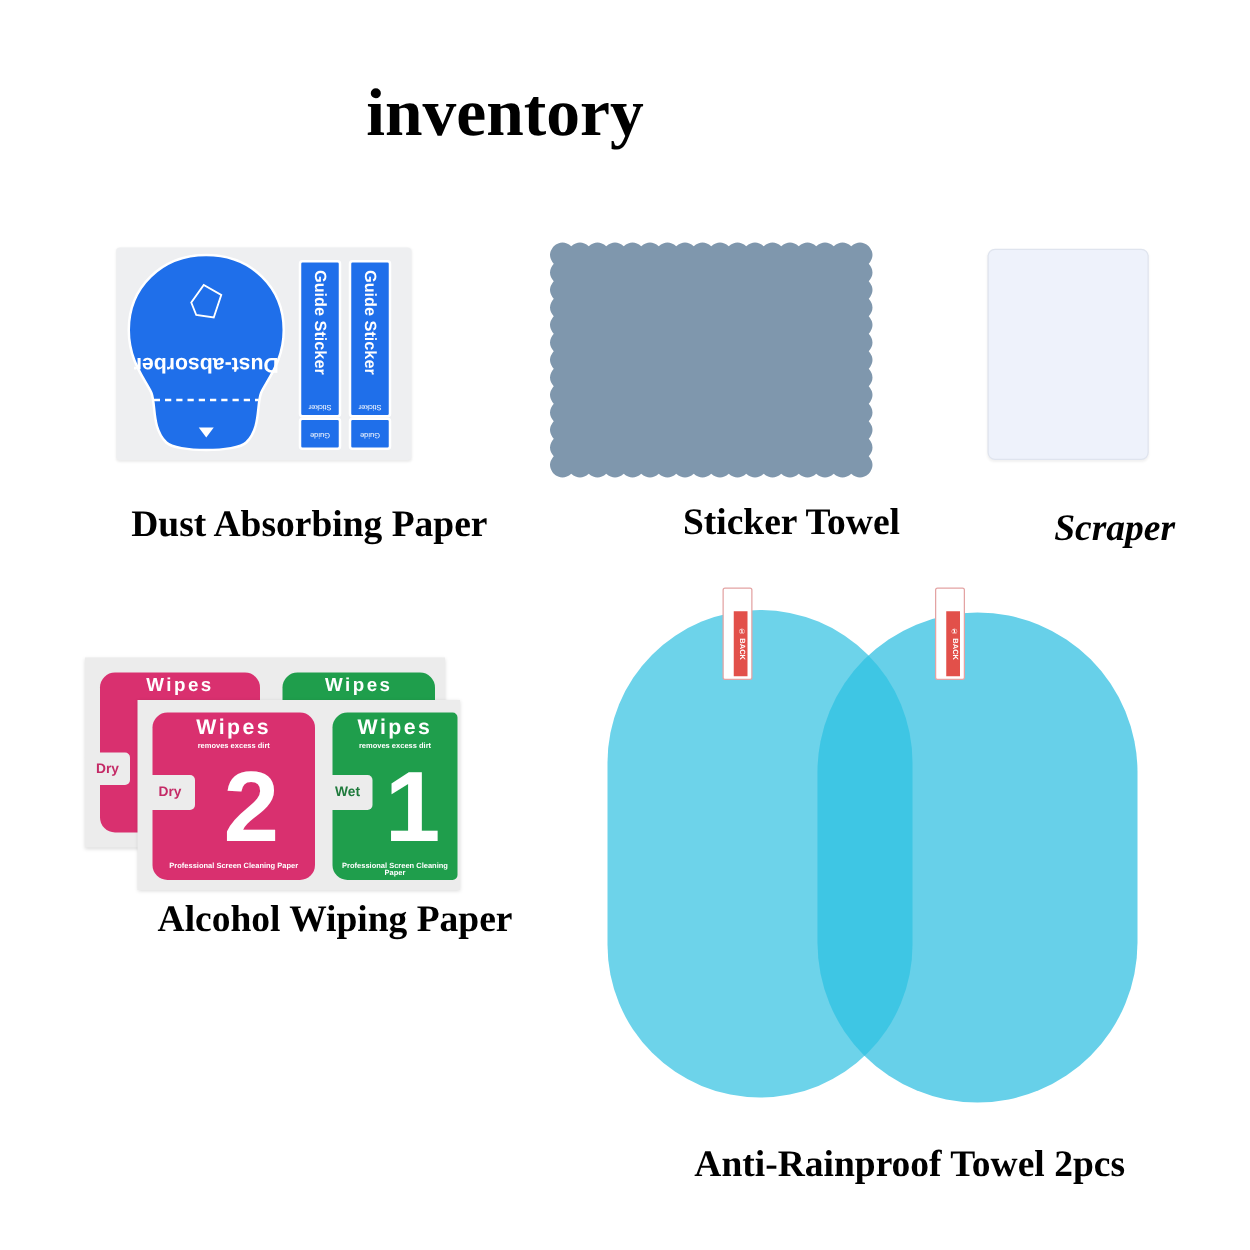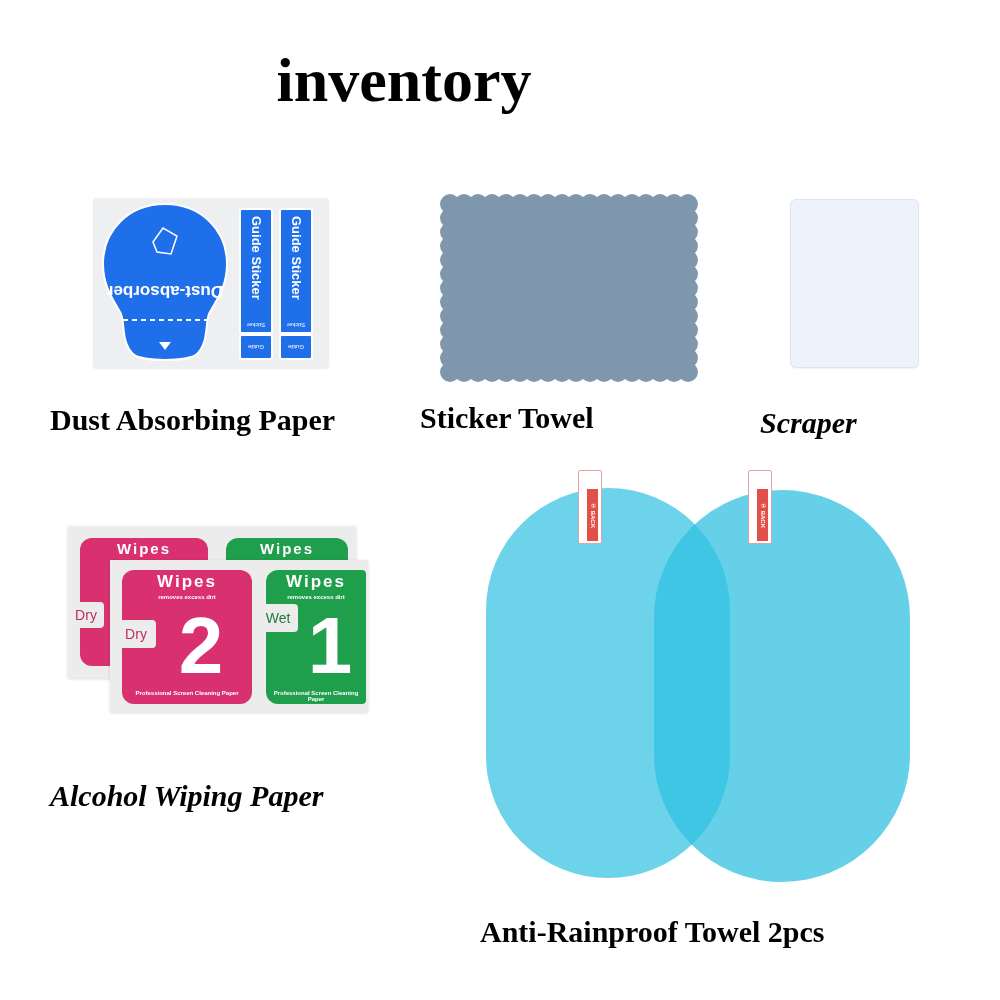--- a/index.html
+++ b/index.html
@@ -1,23 +1,23 @@
 <!DOCTYPE html>
 <html><head>
   <meta charset="utf-8">
   <style>
     html, body { margin:0; padding:0; background:#ffffff; }
     body { width:1000px; height:1000px; position:relative; overflow:hidden; }
     .serif { font-family: "Liberation Serif", "DejaVu Serif", serif; font-weight:bold; color:#000; }
     .sans { font-family: "Liberation Sans", "DejaVu Sans", sans-serif; }
     .abs { position:absolute; }
 
-    #title { left:0; width:808px; top:54px; text-align:center; font-size:62px; line-height:52px; }
+    #title { left:0; width:808px; top:64px; text-align:center; font-size:54px; line-height:52px; }
 
-    .label { font-size:30px; line-height:36px; text-align:left; white-space:nowrap; }
+    .label { font-size:30px; line-height:36px; text-align:right; white-space:nowrap; }
 
     
     #dust-card { left:93px; top:198px; width:236px; height:170px; background:#eeeff1; border-radius:3px; box-shadow:0 1px 2px rgba(0,0,0,0.08); }
     #dust-blob { left:8px; top:4px; width:128px; height:162px; }
     .guide { position:absolute; width:30px; background:#1f6fea; border-radius:3px; border:2px solid #fff; }
     .guide-text { position:absolute; left:0; top:6px; width:30px; height:104px; color:#fff; font-size:13px; font-weight:bold; writing-mode:vertical-rl; text-align:left; line-height:30px; }
     .guide-tab { position:absolute; width:30px; height:22px; background:#1f6fea; border-radius:3px; border:2px solid #fff; color:#fff; font-size:6px; text-align:center; line-height:22px; transform:rotate(180deg); }
 
     
     #towel { left:437px; top:191px; width:262px; height:192px; }
@@ -25,21 +25,21 @@
     
     #scraper { left:790px; top:199px; width:127px; height:167px; background:#eef2fb; border:1px solid #dfe4ee; border-radius:6px; box-shadow:0 1px 2px rgba(0,0,0,0.06); }
 
     
     .wipe-pack { position:absolute; background:#ececec; box-shadow:0 1px 3px rgba(0,0,0,0.15); }
     .wipe-sq { position:absolute; border-radius:12px; color:#fff; text-align:center; }
     .wipe-title { position:absolute; left:0; width:100%; font-weight:bold; letter-spacing:2px; }
     .wipe-sub { position:absolute; left:0; width:100%; font-size:6px; font-weight:bold; }
     .wipe-num { position:absolute; left:0; width:100%; font-weight:bold; font-size:80px; line-height:80px; }
     .wipe-foot { position:absolute; left:0; width:100%; font-size:6px; font-weight:bold; }
-    .wipe-tag { position:absolute; background:#ececec; border-radius:4px; font-size:14px; font-weight:normal; }
+    .wipe-tag { position:absolute; background:#ececec; border-radius:4px; font-size:11px; font-weight:bold; }
 
     
     #films { left:478px; top:468px; width:480px; height:440px; }
     .film-tag { position:absolute; width:22px; height:72px; background:#fff; border:1px solid #e3a3a3; border-radius:2px; }
     .film-tag .red { position:absolute; left:8px; top:18px; width:11px; height:52px; background:#e2504a; color:#fff; font-size:6px; writing-mode:vertical-rl; text-align:center; font-weight:bold; line-height:11px; }
     .film-tab { position:absolute; width:22px; height:60px; background:rgba(255,255,255,0.35); }
   </style>
 </head>
 <body>
 
@@ -100,24 +100,24 @@
       <div class="wipe-num" style="top:36px; padding-left:14px;">2</div>
       <div class="wipe-foot" style="top:120px;">Professional Screen Cleaning Paper</div>
     </div>
     <div class="wipe-tag sans" style="left:6px; top:60px; width:40px; height:28px; line-height:28px; color:#c42a66; text-align:center;">Dry</div>
     <div class="wipe-sq sans" style="left:156px; top:10px; width:100px; height:134px; background:#1f9e4c; border-top-right-radius:4px; border-bottom-right-radius:4px;">
       <div class="wipe-title" style="top:2px; font-size:17px;">Wipes</div>
       <div class="wipe-sub" style="top:24px;">removes excess dirt</div>
       <div class="wipe-num" style="top:36px; padding-left:14px;">1</div>
       <div class="wipe-foot" style="top:120px;">Professional Screen Cleaning Paper</div>
     </div>
-    <div class="wipe-tag sans" style="left:148px; top:44px; width:40px; height:28px; line-height:28px; color:#1f7a3c; text-align:center;">Wet</div>
+    <div class="wipe-tag sans" style="left:148px; top:60px; width:40px; height:28px; line-height:28px; color:#1f7a3c; text-align:center;">Wet</div>
   </div>
 </div>
-<div class="abs serif label" style="left:50px; width:360px; top:778px;font-style:italic;">Alcohol Wiping Paper</div>
+<div class="abs serif label" style="left:50px; width:360px; top:718px;">Alcohol Wiping Paper</div>
 
 <div id="films" class="abs">
   <div class="film-tab" style="left:172px; top:14px;"></div>
   <div class="film-tab" style="left:340px; top:14px;"></div>
   <svg class="abs" style="left:0; top:0;" width="480" height="440" viewBox="0 0 480 440">
     <defs>
       <clipPath id="c1">
           <rect x="8" y="20" width="244" height="390" rx="122" ry="122"></rect>
         </clipPath>
     </defs>

